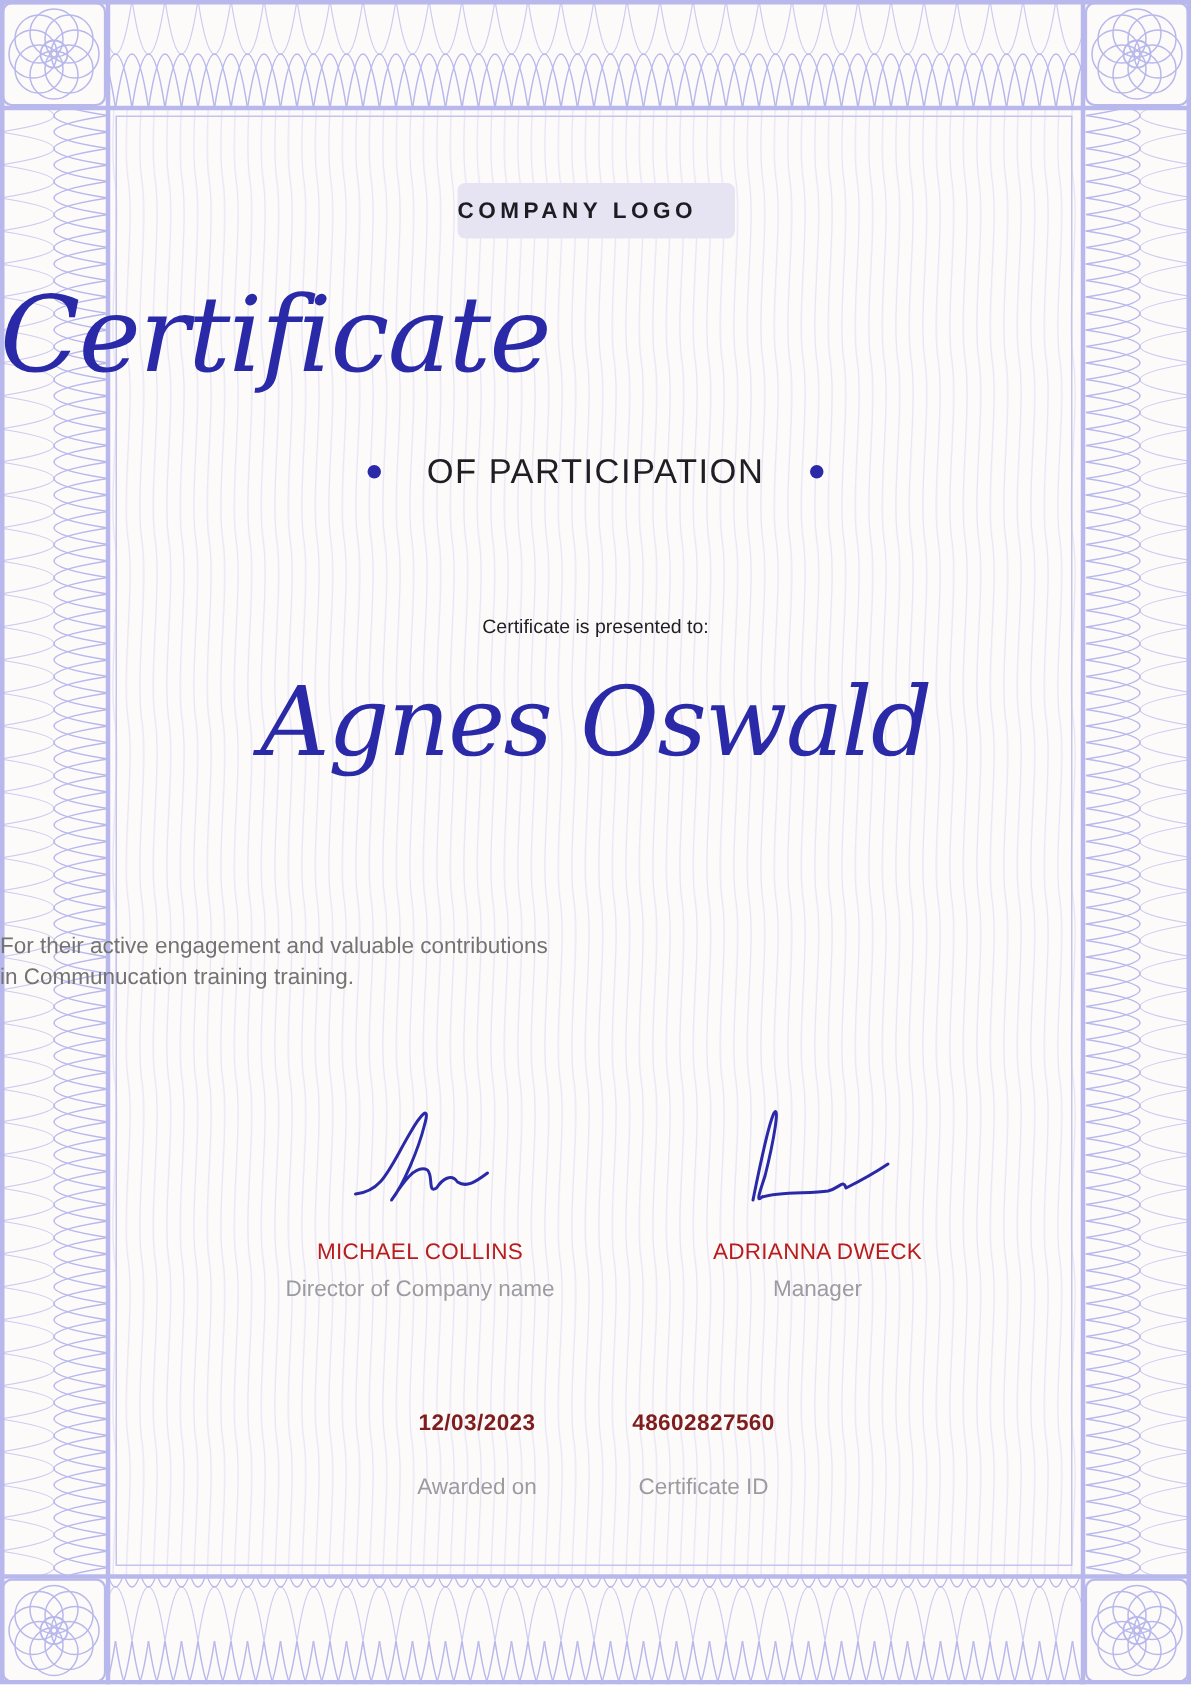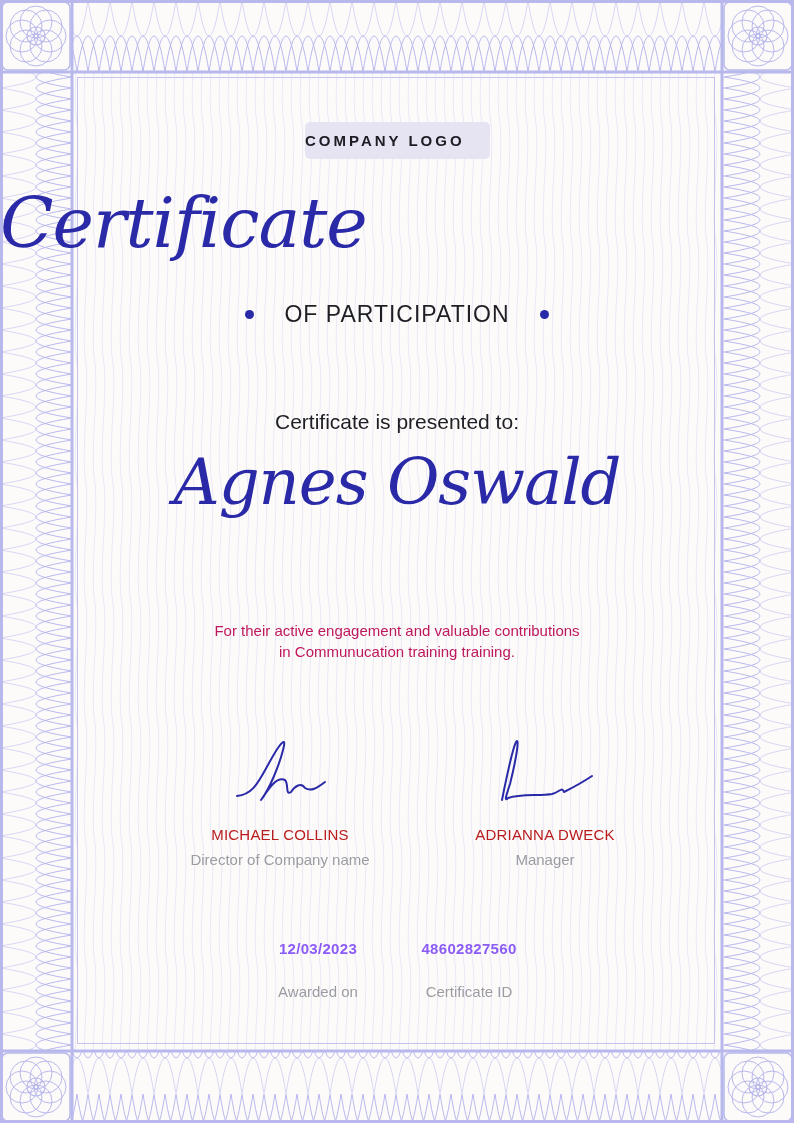--- a/index.html
+++ b/index.html
@@ -31,41 +31,41 @@
     position: absolute; left: 0; width: 794px; top: 300px; height: 28px;
     display: flex; align-items: center; justify-content: center;
   }
   .dot { width: 9px; height: 9px; border-radius: 50%; background: #2a2aa8; }
   .subtitle {
     margin: 0 30px; font-size: 23px; letter-spacing: 1px; color: #1e1e24;
     font-family: "Liberation Sans", sans-serif;
   }
   .presented {
     position: absolute; left: 0; width: 794px; top: 410px; text-align: center;
-    font-size: 21px; color: #1e1e24;
+    font-size: 13px; color: #1e1e24;
   }
   .recipient {
     position: absolute; left: 0; width: 794px; top: 444px; text-align: center;
     font-family: "DejaVu Serif", "Liberation Serif", serif; font-style: italic;
     font-size: 64px; color: #2a2aa8; line-height: 1.2; letter-spacing: -1px;
   }
   .reason {
-    position: absolute; left: 0; width: 794px; top: 620px; text-align: center;
-    font-size: 15px; line-height: 21px; color: #be185d;
+    position: absolute; left: 0; width: 794px; top: 620px; 
+    font-size: 15px; line-height: 21px; color: #737373;
   }
   .signer {
     position: absolute; top: 730px; width: 240px; text-align: center;
   }
   .signer svg { display: block; margin: 0 auto; }
   .signer-name {
     margin-top: 12px; font-size: 15px; color: #b91c1c; letter-spacing: 0.2px; text-align: center;
   }
   .signer-role { margin-top: 8px; font-size: 15px; color: #9b9ba2; }
   .meta { position: absolute; top: 940px; width: 160px; text-align: center; }
-  .meta-value { font-size: 15px; font-weight: bold; color: #8b5cf6; letter-spacing: 0.3px; }
+  .meta-value { font-size: 15px; font-weight: bold; color: #7f1d1d; letter-spacing: 0.3px; }
   .meta-label { margin-top: 26px; font-size: 15px; color: #9b9ba2; }
 </style>
 </head>
 <body>
 
 <div class="page">
 
   <svg class="deco" width="794" height="1123" viewBox="0 0 794 1123">
     <defs>
       <pattern id="waves" x="0" y="0" width="9" height="120" patternUnits="userSpaceOnUse">

